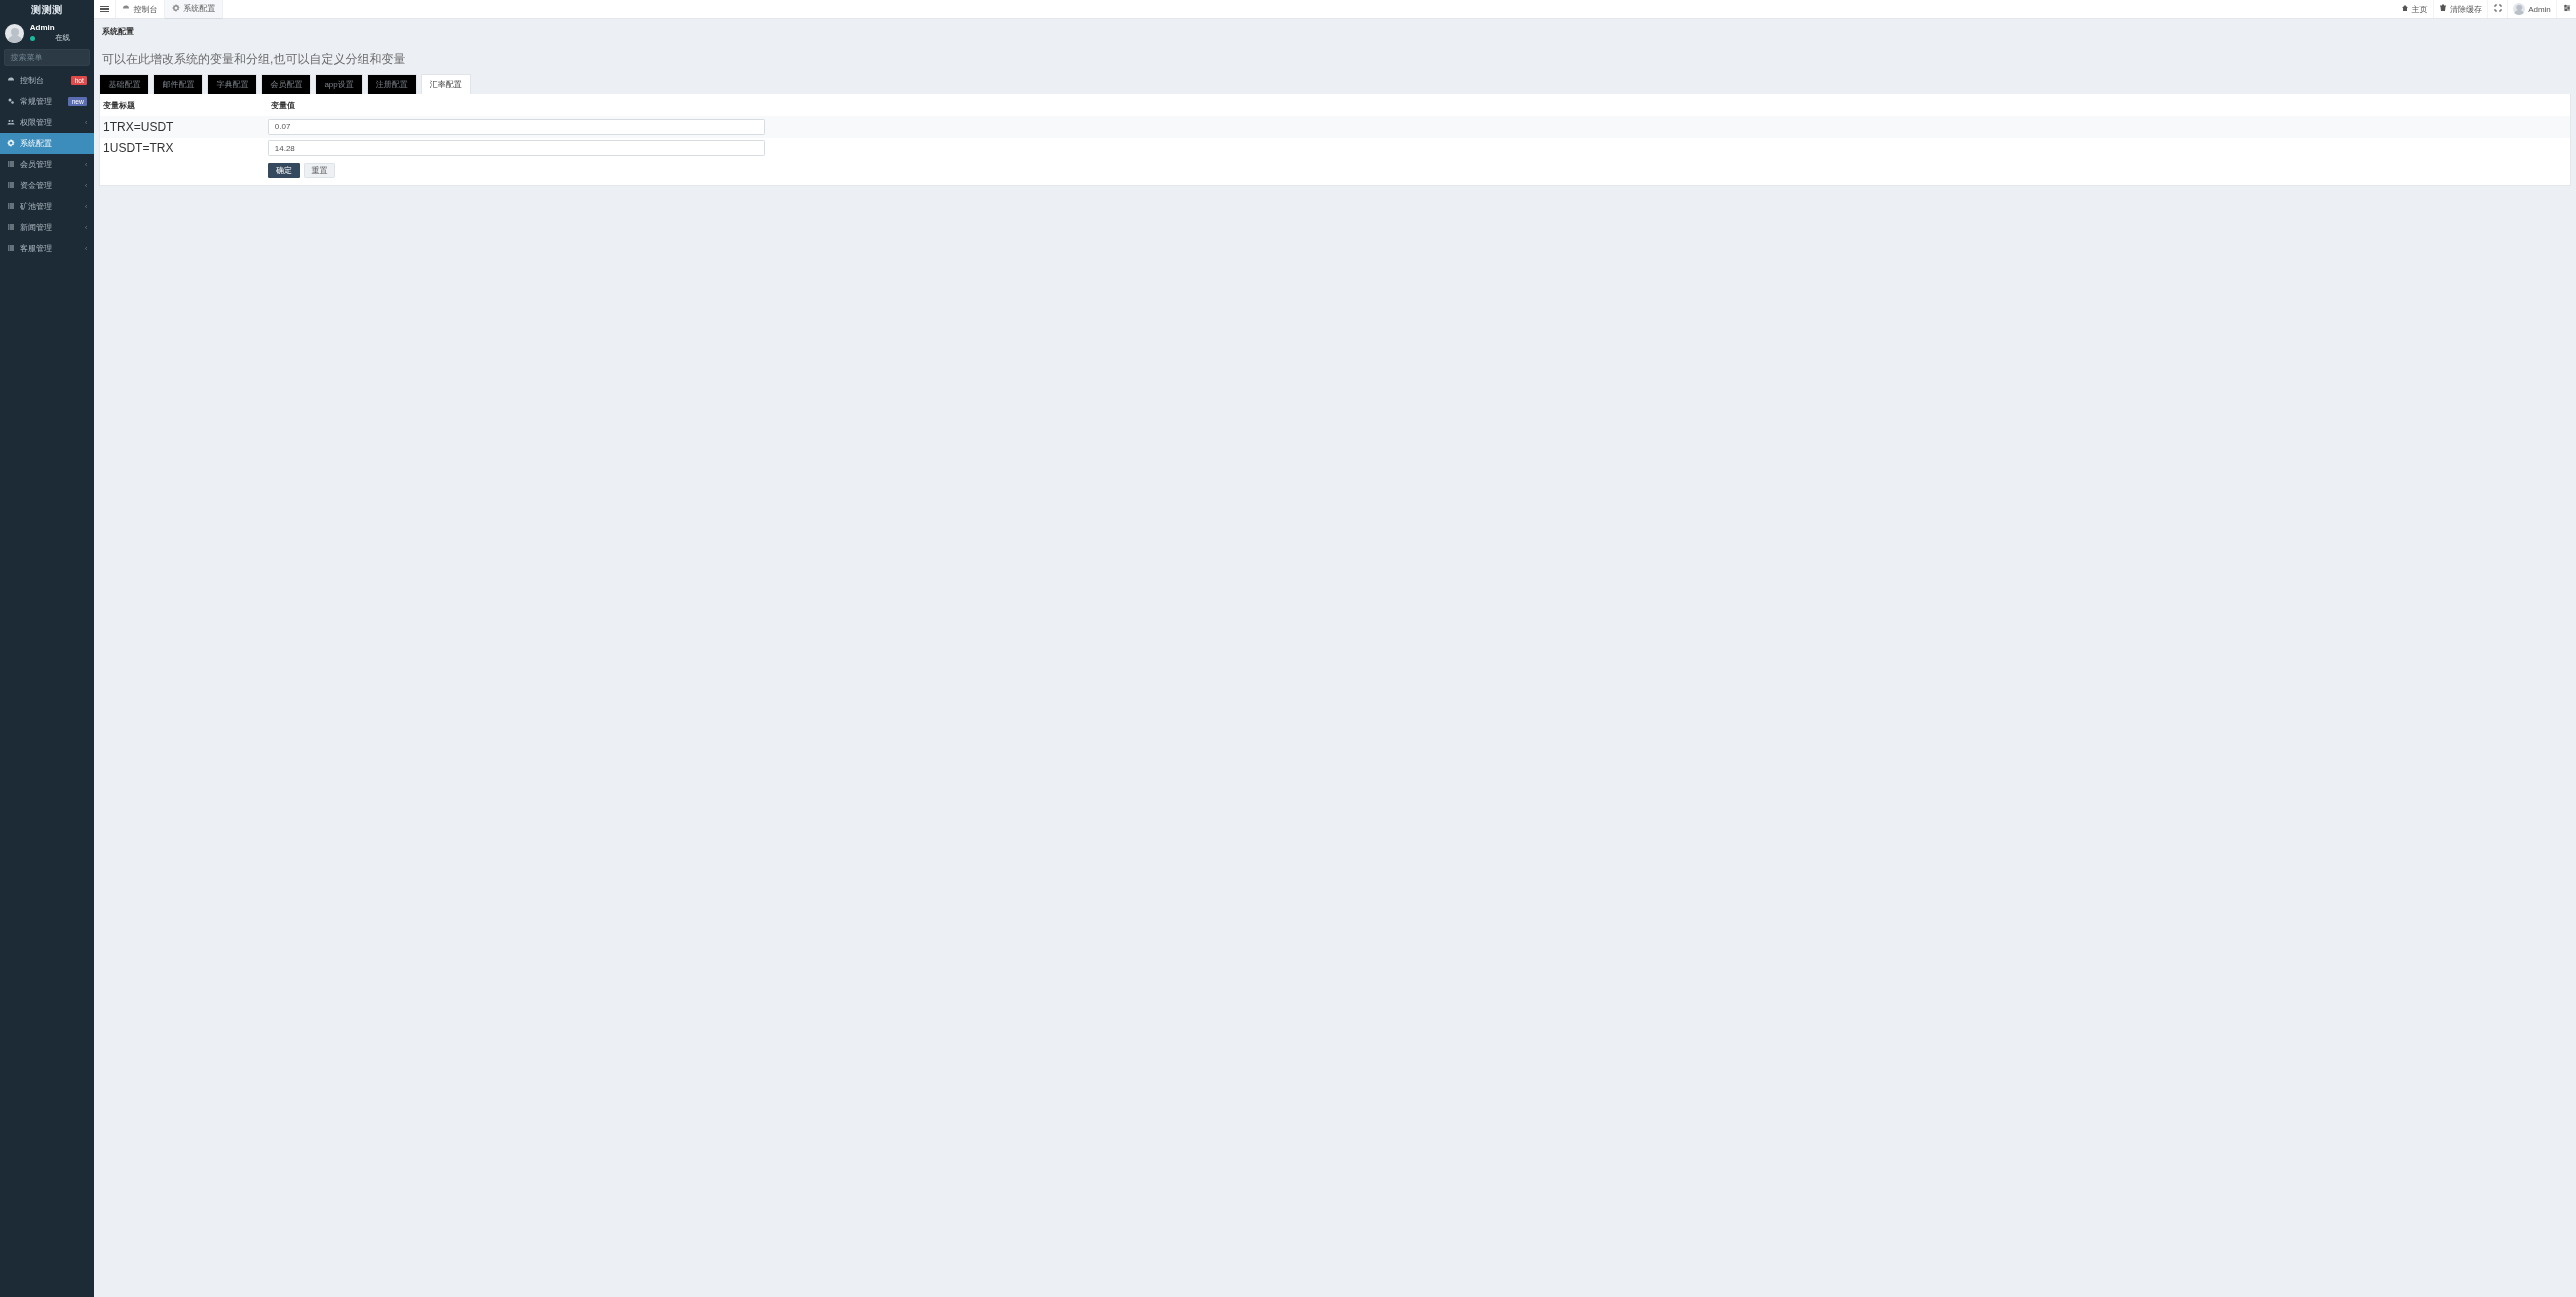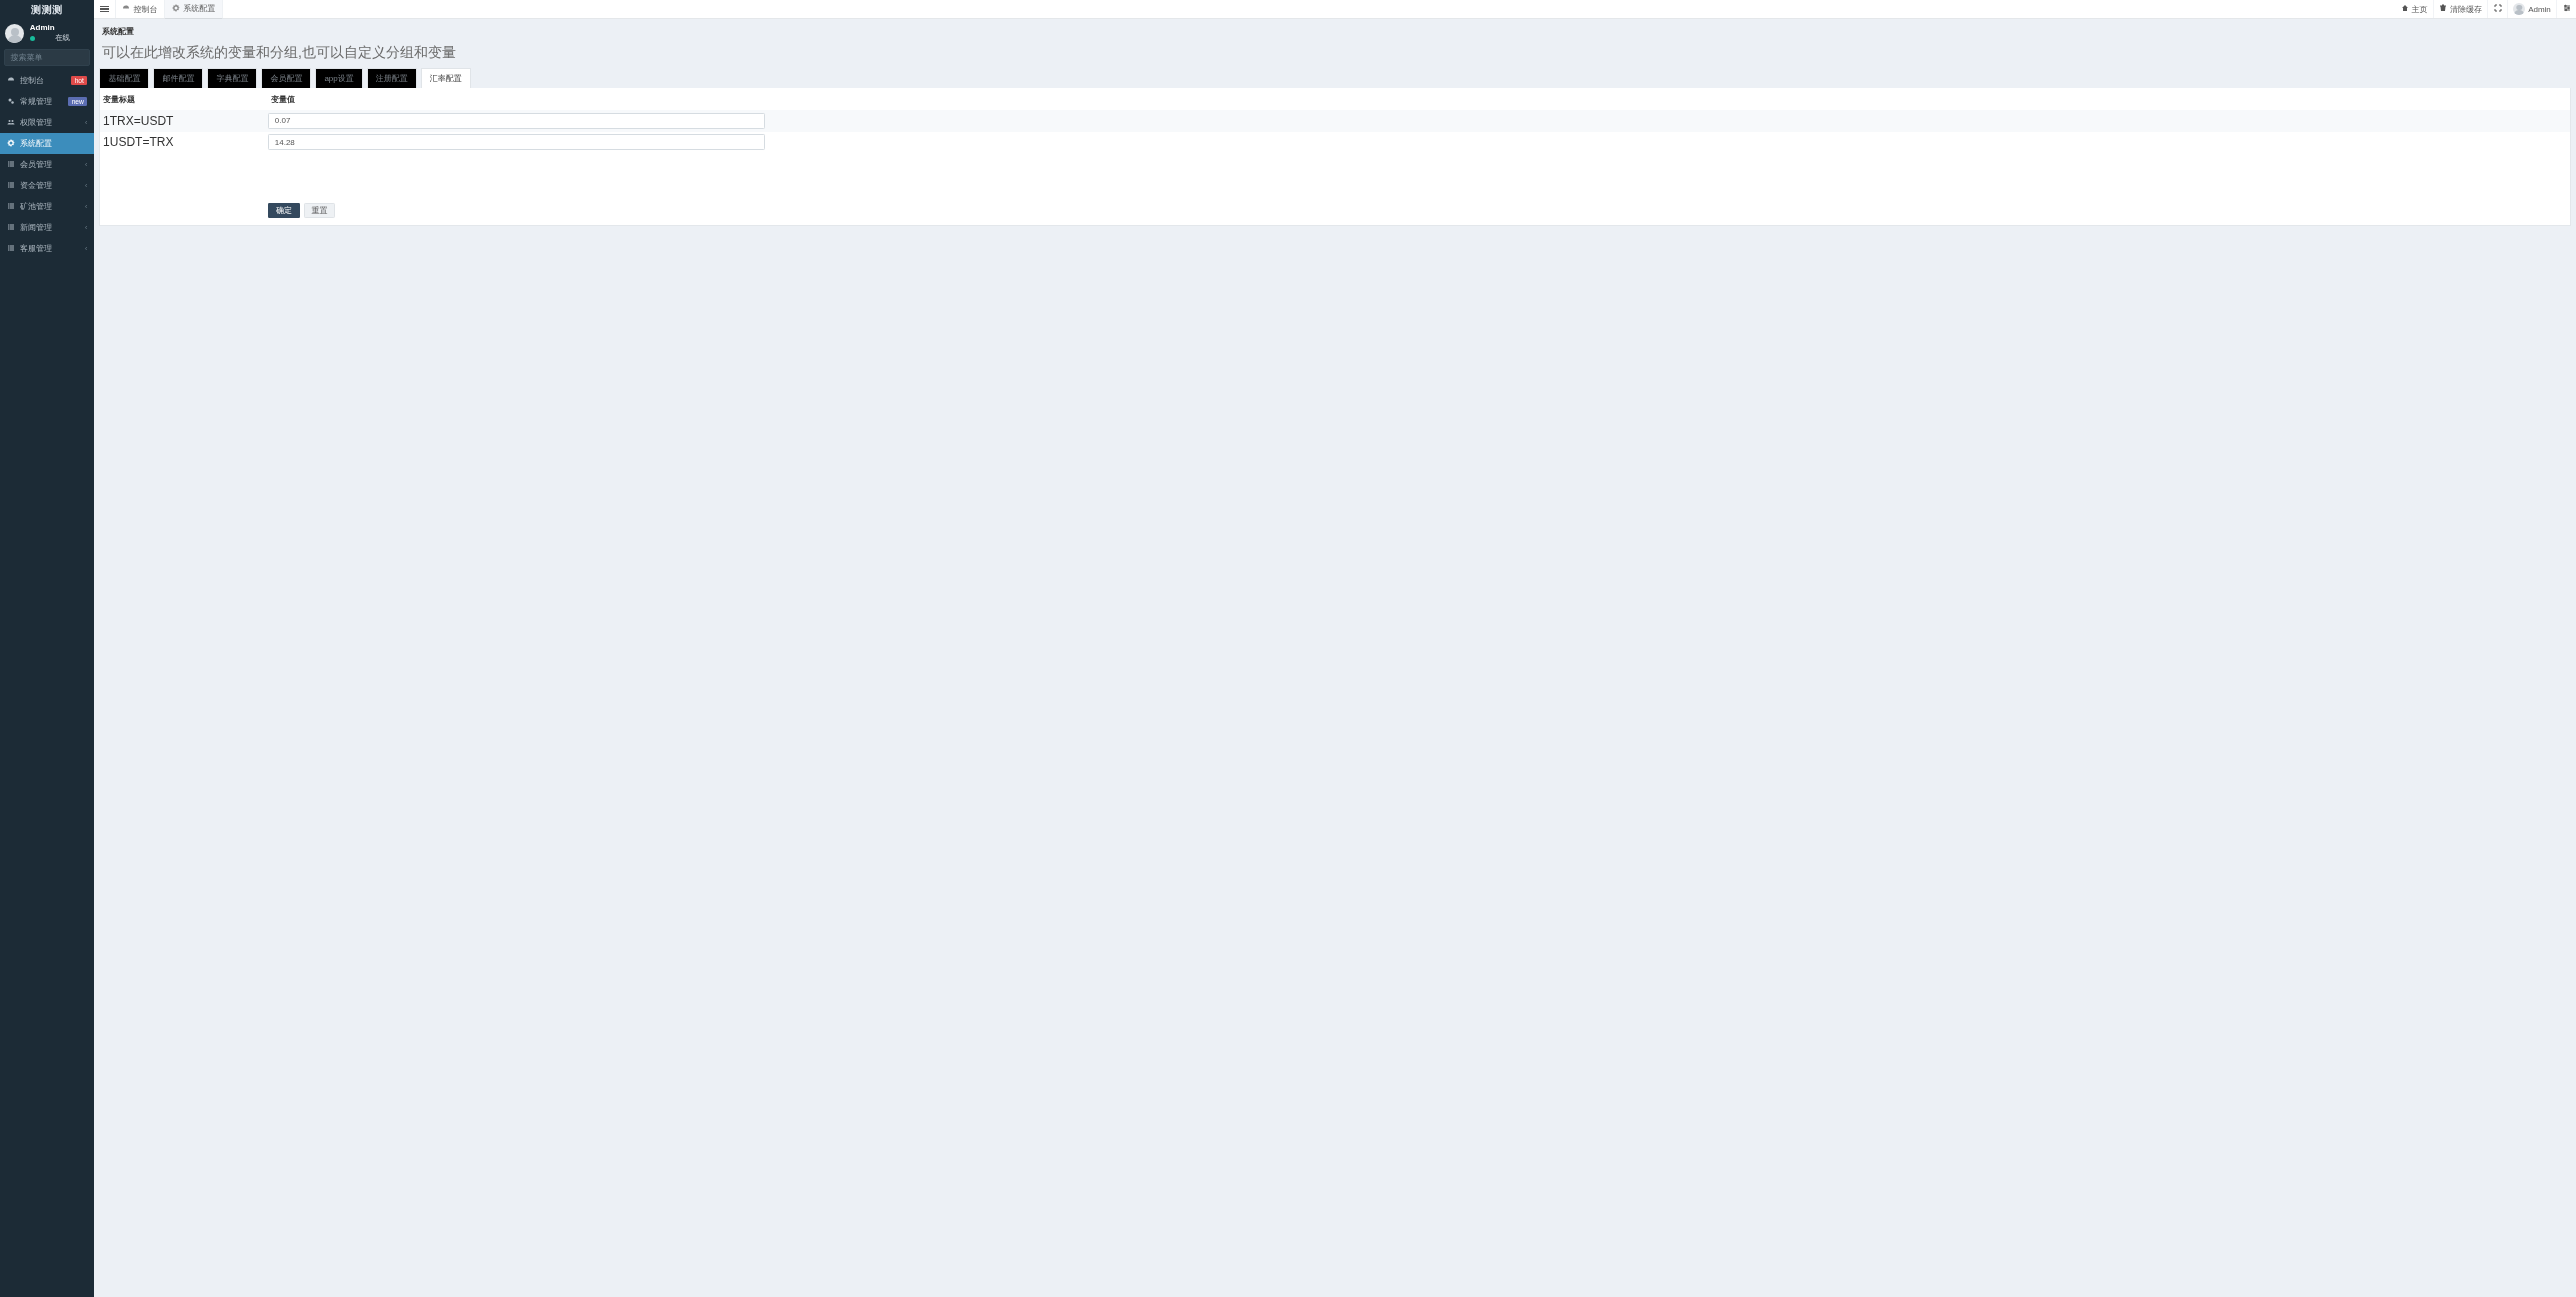--- a/index.html
+++ b/index.html
@@ -55,36 +55,36 @@
 .tbtn:first-child { border-left: none; }
 .tbtn .ticon { font-size: 8px; color: #555; }
 .avatar-sm { width: 12px; height: 12px; border-radius: 50%; background: #e4e7ea; position: relative; overflow: hidden; }
 .avatar-sm::before { content: ""; position: absolute; width: 5.4px; height: 5.4px; background: #b9c0c7; border-radius: 50%; top: 2px; left: 50%; transform: translateX(-50%); }
 .avatar-sm::after { content: ""; position: absolute; width: 10.8px; height: 6.7px; background: #b9c0c7; border-radius: 50% 50% 0 0/100% 100% 0 0; bottom: -1.3px; left: 50%; transform: translateX(-50%); }
 
 .content { flex: 1; overflow: auto; padding: 5.4px; }
 .panel { background: #ecf0f5; }
 .panel-header { padding: 1.3px 2.7px 4px 2.7px; }
 .panel-title { font-weight: 700; color: #333; font-size: 8px; }
-.panel-desc { color: #6a6a6a; font-size: 14px; margin-top: 7px; }
+.panel-desc { color: #6a6a6a; font-size: 12px; margin-top: 14px; }
 
 .subtabs { display: flex; gap: 4px; margin-top: 2.7px; }
 .subtab { background: #000000; color: #7c838a; padding: 4px 8px; font-size: 8px; cursor: pointer; border: 0.7px solid #e0e4e8; border-bottom: none; }
 .subtab.active { background: #fff; color: #333; }
 
 .form-card { background: #fff; border: 0.7px solid #e3e7eb; border-top: none; }
 .form-header { display: flex; padding: 5.4px 0; }
 .col-label { width: 168px; padding-left: 2.7px; font-weight: 700; font-size: 8px; }
 .col-value { flex: 1; font-weight: 700; font-size: 8px; padding-left: 2.7px; }
 .form-row { display: flex; align-items: center; min-height: 21.5px; padding: 2px 0; }
 .form-row.strip { background: #f7f9fb; }
 .row-label { width: 168px; padding-left: 2.7px; font-size: 12px; color: #333; }
 .row-input { flex: 1; padding-right: 262px; }
 .row-input input { width: 100%; max-width: 497px; height: 16px; border: 0.7px solid #d6dce1; border-radius: 1.3px; padding: 0 5.4px; font-size: 8px; color: #555; outline: none; }
-.form-actions { display:flex; gap:4px; padding: 4px 0 6.7px 168px; margin-top: 46px; }
+.form-actions { display:flex; gap:4px; padding: 4px 0 6.7px 168px; }
 .btn { height: 15px; padding: 0 6.7px; font-size: 8px; border-radius: 1.3px; border: 0.7px solid transparent; cursor: pointer; }
 .btn-primary { background: #34495e; color: #fff; }
 .btn-default { background: #eef1f4; color: #555; border-color: #dfe3e7; }
 
 
 </style>
 </head>
 <body>
 
 <aside class="sidebar">

